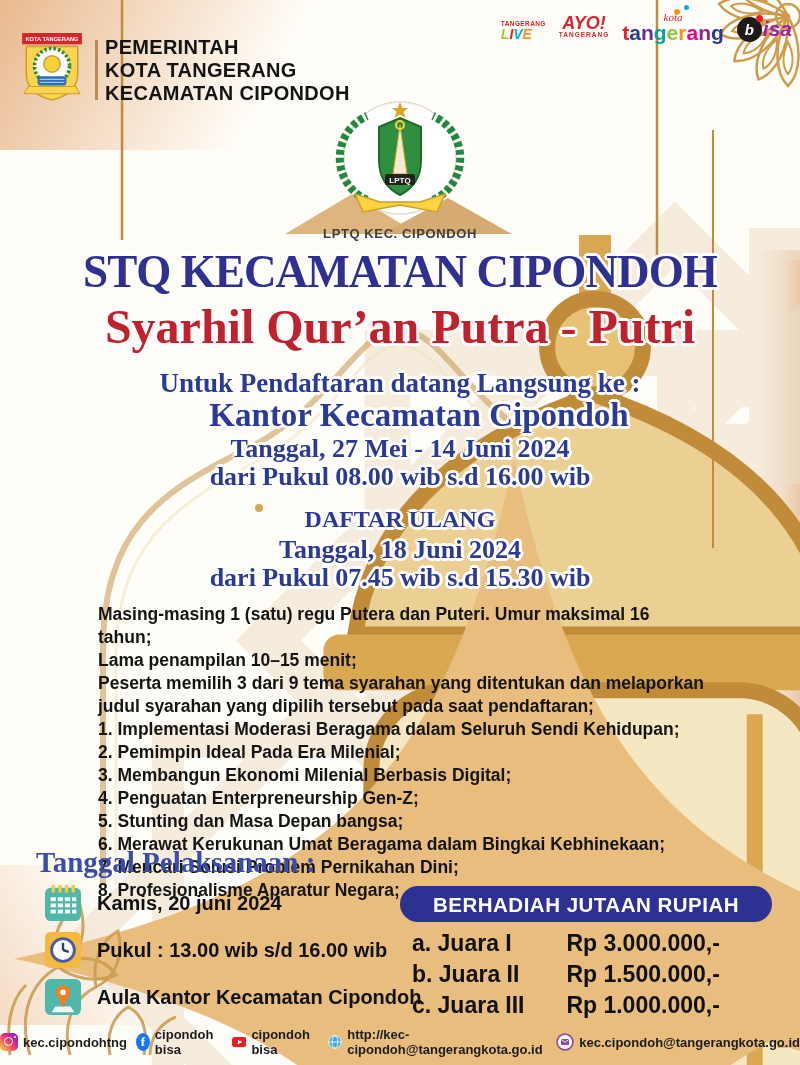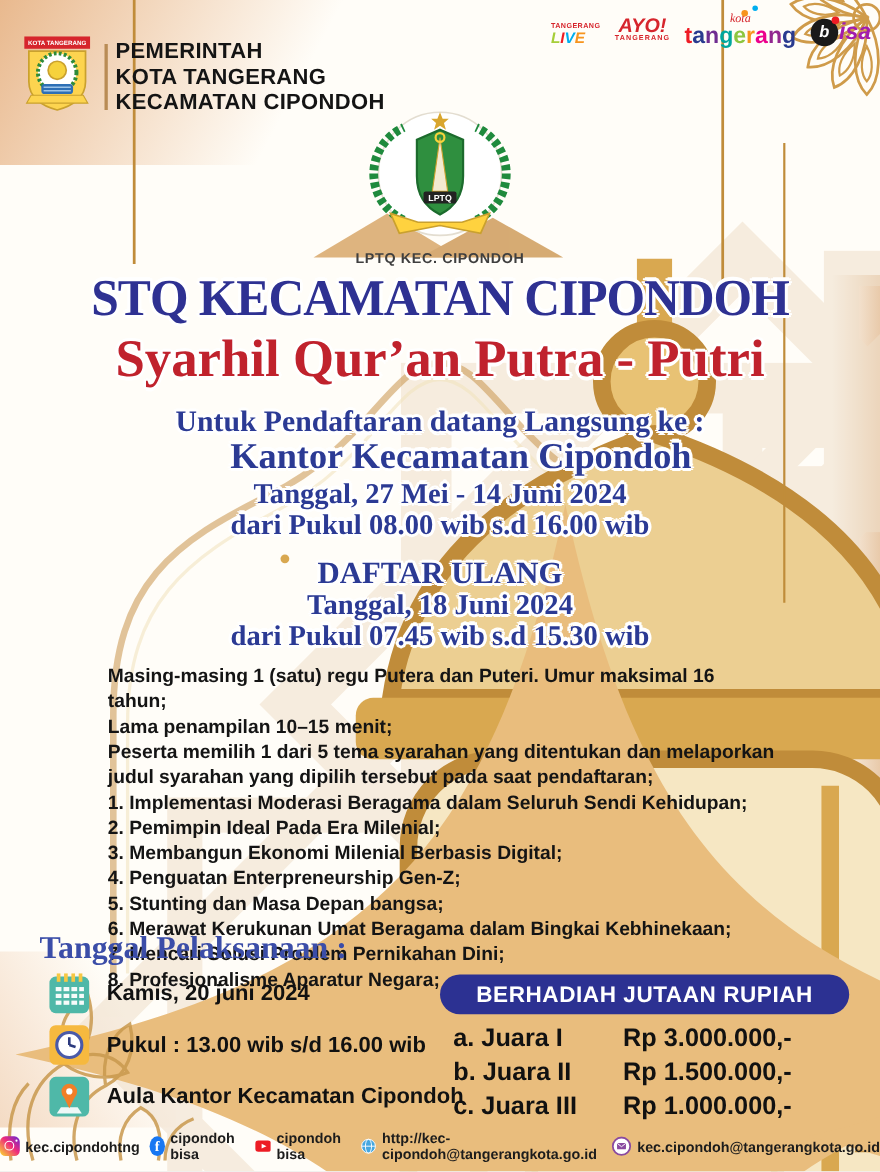--- a/index.html
+++ b/index.html
@@ -16,21 +16,21 @@
   .serif{font-family:"Liberation Serif",serif;}
   .outline{text-shadow:-2px -2px 0 #fff,2px -2px 0 #fff,-2px 2px 0 #fff,2px 2px 0 #fff,0 -3px 0 #fff,0 3px 0 #fff,-3px 0 0 #fff,3px 0 0 #fff;}
   .center{left:0;right:0;text-align:center;}
   .title{top:244px;font-size:47px;font-weight:bold;color:#2e3192;letter-spacing:-1px;transform:scaleX(.96);}
   .subtitle{top:299px;font-size:48px;font-weight:bold;color:#c0222d;}
   .navy{color:#2b3a94;font-weight:bold;}
   .reg1{top:368px;font-size:27px;}
   .reg2{top:397px;font-size:33px;padding-left:38px;}
   .reg3{top:434px;font-size:26px;}
   .reg4{top:462px;font-size:26px;}
-  .du1{top:506px;font-size:28px;}
+  .du1{top:506px;font-size:24px;}
   .du2{top:535px;font-size:26px;}
   .du3{top:563px;font-size:26px;}
   .rules{left:98px;top:603px;width:606px;}
   .rules p{margin:0;font-size:17.5px;line-height:23px;font-weight:600;color:#141414;}
   .sched-head{left:36px;top:846px;font-size:29px;font-weight:bold;color:#3b4da8;}
   .sched-row{left:44px;display:flex;align-items:center;gap:15px;}
   .sched-row span{font-size:20px;font-weight:bold;color:#111;}
   .pill{left:400px;top:886px;width:372px;height:36px;background:#2c3192;border-radius:18px;
         color:#fff;font-size:20.5px;font-weight:bold;text-align:center;line-height:37px;letter-spacing:.5px;}
   .prizes{left:412px;top:928px;}
@@ -247,21 +247,21 @@
   <div class="abs center serif outline navy reg3">Tanggal, 27 Mei - 14 Juni 2024</div>
   <div class="abs center serif outline navy reg4">dari Pukul 08.00 wib s.d 16.00 wib</div>
 
   <div class="abs center serif outline navy du1">DAFTAR ULANG</div>
   <div class="abs center serif outline navy du2">Tanggal, 18 Juni 2024</div>
   <div class="abs center serif outline navy du3">dari Pukul 07.45 wib s.d 15.30 wib</div>
 
   <div class="abs rules">
     <p>Masing-masing 1 (satu) regu Putera dan Puteri. Umur maksimal 16 tahun;</p>
     <p>Lama penampilan 10–15 menit;</p>
-    <p>Peserta memilih 1 dari 5 tema syarahan yang ditentukan dan melaporkan  judul syarahan yang dipilih tersebut pada saat pendaftaran;</p>
+    <p>Peserta memilih 3 dari 9 tema syarahan yang ditentukan dan melaporkan  judul syarahan yang dipilih tersebut pada saat pendaftaran;</p>
     <p>1. Implementasi Moderasi Beragama dalam Seluruh Sendi Kehidupan;</p>
     <p>2. Pemimpin Ideal Pada Era Milenial;</p>
     <p>3. Membangun Ekonomi Milenial Berbasis Digital;</p>
     <p>4. Penguatan Enterpreneurship Gen-Z;</p>
     <p>5. Stunting dan Masa Depan bangsa;</p>
     <p>6. Merawat Kerukunan Umat Beragama dalam Bingkai Kebhinekaan;</p>
     <p>7. Mencari Solusi Problem Pernikahan Dini;</p>
     <p>8. Profesionalisme Aparatur Negara;</p>
   </div>
 

